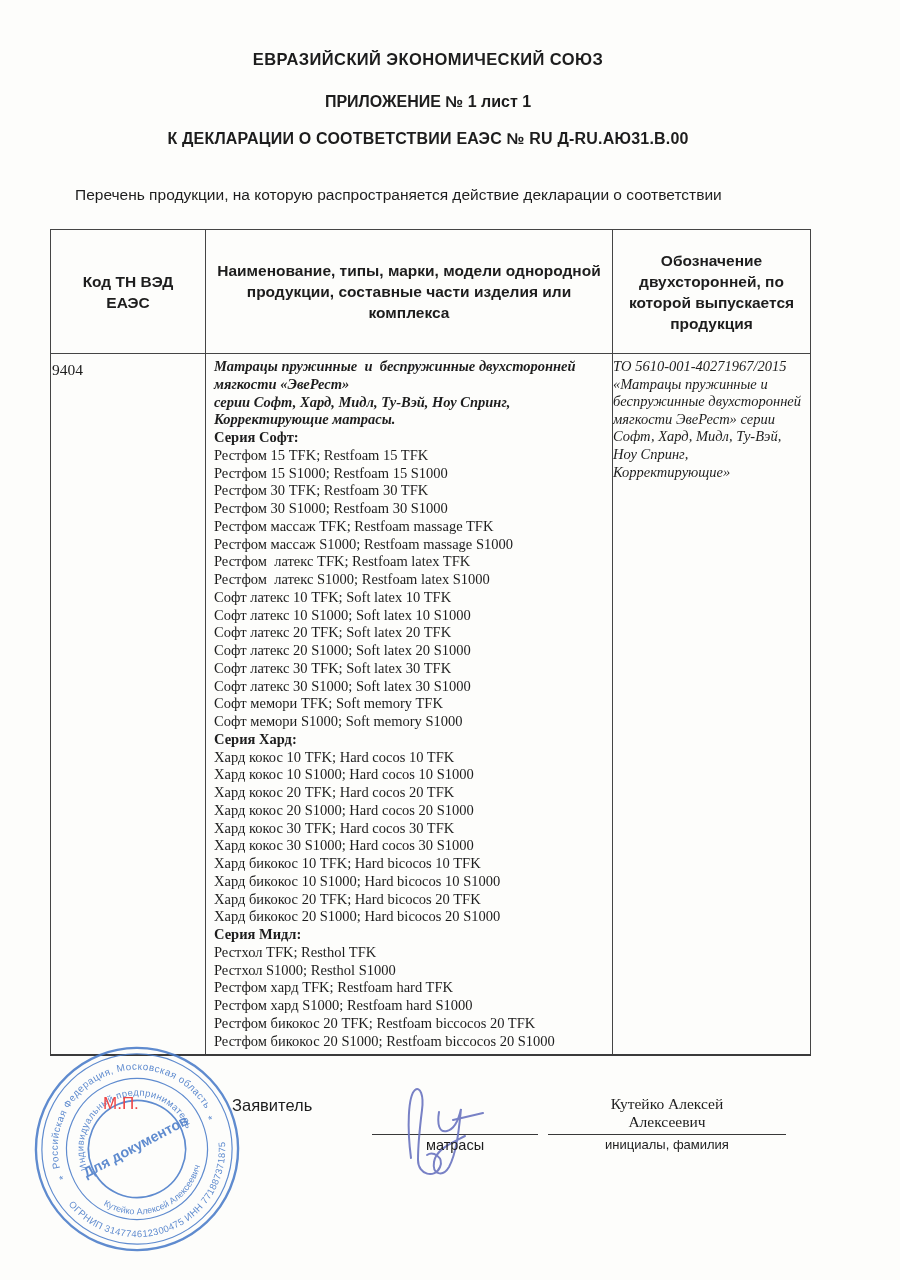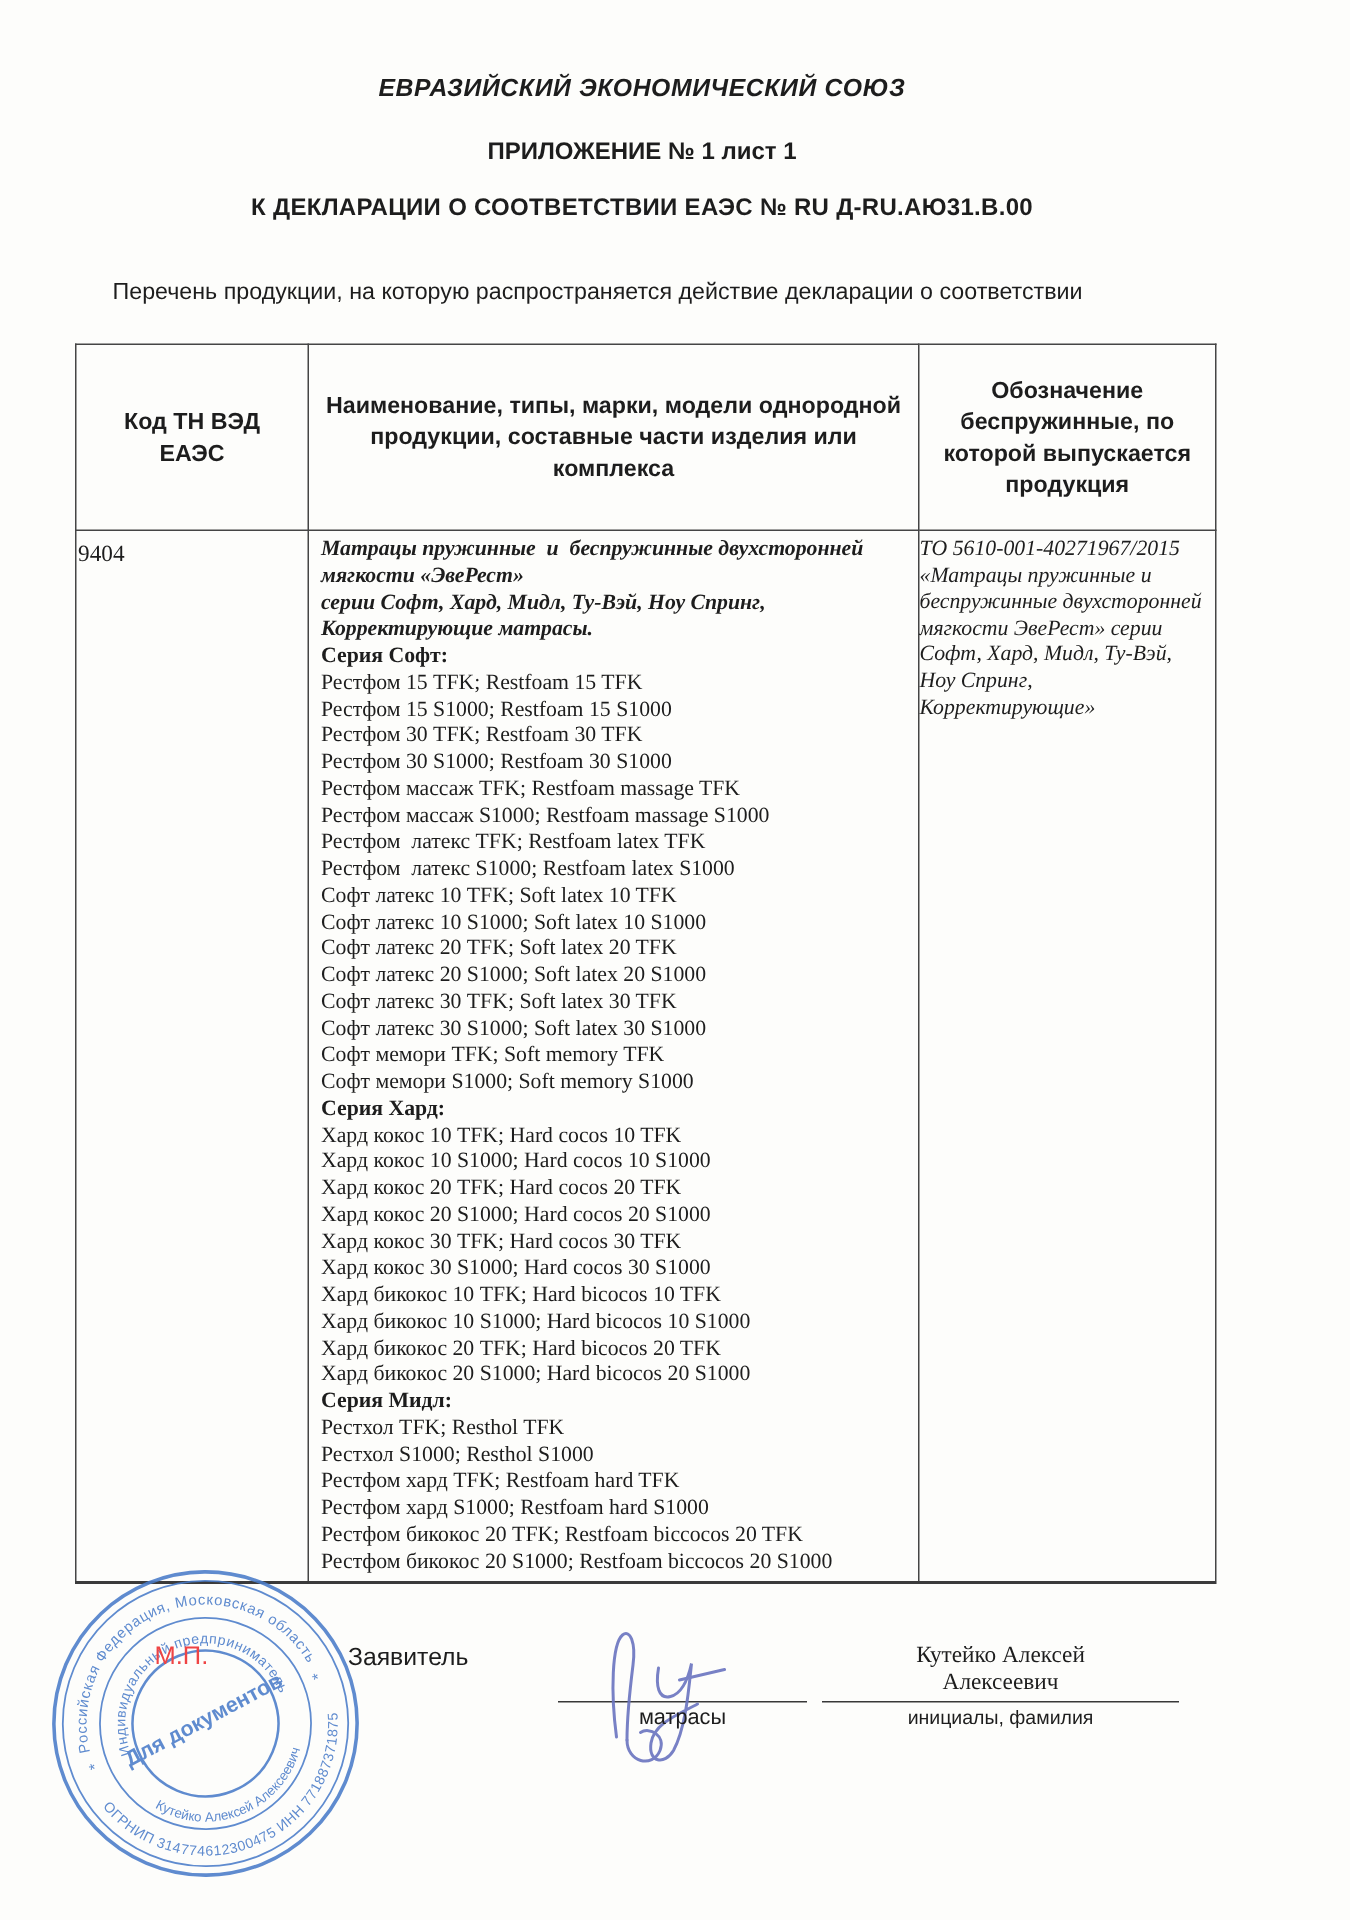--- a/index.html
+++ b/index.html
@@ -3,21 +3,21 @@
 <meta charset="utf-8">
 <style>
   html,body{margin:0;padding:0;background:#9a9a9a;}
   .page{
     position:relative;width:900px;height:1280px;margin:0 auto;
     background:#fdfdfb;color:#1d1d1d;overflow:hidden;
     font-family:"Liberation Sans",sans-serif;
   }
   
   .doc-header{width:856px;text-align:center;padding-top:50px;}
-  .doc-header .h1{font-size:16.5px;font-weight:bold;letter-spacing:.4px;font-style:italic;}
+  .doc-header .h1{font-size:16.5px;font-weight:bold;letter-spacing:.4px;}
   .doc-header .h2{font-size:16px;font-weight:bold;margin-top:24px;}
   .doc-header .h3{font-size:16px;font-weight:bold;margin-top:19px;letter-spacing:.2px;}
   .subtitle{margin-top:38px;padding-left:75px;font-size:15.5px;text-align:left;}
   
   table.decl{
     margin:25px 0 0 50px;width:760px;border-collapse:collapse;table-layout:fixed;
   }
   table.decl th,table.decl td{border:1.6px solid #454545;}
   table.decl col.c1{width:155px;} table.decl col.c2{width:407px;} table.decl col.c3{width:198px;}
   thead tr{height:124px;}
@@ -70,21 +70,21 @@
   <table class="decl">
     <colgroup>
         <col class="c1">
         <col class="c2">
         <col class="c3">
       </colgroup>
     <thead>
       <tr>
         <th>Код ТН ВЭД ЕАЭС</th>
         <th>Наименование, типы, марки, модели однородной продукции, составные части изделия или комплекса</th>
-        <th>Обозначение беспружинные, по которой выпускается продукция</th>
+        <th>Обозначение двухсторонней, по которой выпускается продукция</th>
       </tr>
     </thead>
     <tbody>
       <tr>
         <td class="code">9404</td>
         <td class="products"><div class="bold-italic">Матрацы пружинные  и  беспружинные двухсторонней</div><div class="bold-italic">мягкости «ЭвеРест»</div><div class="bold-italic">серии Софт, Хард, Мидл, Ту-Вэй, Ноу Спринг,</div><div class="bold-italic">Корректирующие матрасы.</div><div class="bold">Серия Софт:</div><div>Рестфом 15 TFK; Restfoam 15 TFK</div><div>Рестфом 15 S1000; Restfoam 15 S1000</div><div>Рестфом 30 TFK; Restfoam 30 TFK</div><div>Рестфом 30 S1000; Restfoam 30 S1000</div><div>Рестфом массаж TFK; Restfoam massage TFK</div><div>Рестфом массаж S1000; Restfoam massage S1000</div><div>Рестфом  латекс TFK; Restfoam latex TFK</div><div>Рестфом  латекс S1000; Restfoam latex S1000</div><div>Софт латекс 10 TFK; Soft latex 10 TFK</div><div>Софт латекс 10 S1000; Soft latex 10 S1000</div><div>Софт латекс 20 TFK; Soft latex 20 TFK</div><div>Софт латекс 20 S1000; Soft latex 20 S1000</div><div>Софт латекс 30 TFK; Soft latex 30 TFK</div><div>Софт латекс 30 S1000; Soft latex 30 S1000</div><div>Софт мемори TFK; Soft memory TFK</div><div>Софт мемори S1000; Soft memory S1000</div><div class="bold">Серия Хард:</div><div>Хард кокос 10 TFK; Hard cocos 10 TFK</div><div>Хард кокос 10 S1000; Hard cocos 10 S1000</div><div>Хард кокос 20 TFK; Hard cocos 20 TFK</div><div>Хард кокос 20 S1000; Hard cocos 20 S1000</div><div>Хард кокос 30 TFK; Hard cocos 30 TFK</div><div>Хард кокос 30 S1000; Hard cocos 30 S1000</div><div>Хард бикокос 10 TFK; Hard bicocos 10 TFK</div><div>Хард бикокос 10 S1000; Hard bicocos 10 S1000</div><div>Хард бикокос 20 TFK; Hard bicocos 20 TFK</div><div>Хард бикокос 20 S1000; Hard bicocos 20 S1000</div><div class="bold">Серия Мидл:</div><div>Рестхол TFK; Resthol TFK</div><div>Рестхол S1000; Resthol S1000</div><div>Рестфом хард TFK; Restfoam hard TFK</div><div>Рестфом хард S1000; Restfoam hard S1000</div><div>Рестфом бикокос 20 TFK; Restfoam biccocos 20 TFK</div><div>Рестфом бикокос 20 S1000; Restfoam biccocos 20 S1000</div></td>
         <td class="docs">ТО 5610-001-40271967/2015 «Матрацы пружинные и беспружинные двухсторонней мягкости ЭвеРест» серии Софт, Хард, Мидл, Ту-Вэй, Ноу Спринг, Корректирующие»</td>
       </tr>
     </tbody>
   </table>

